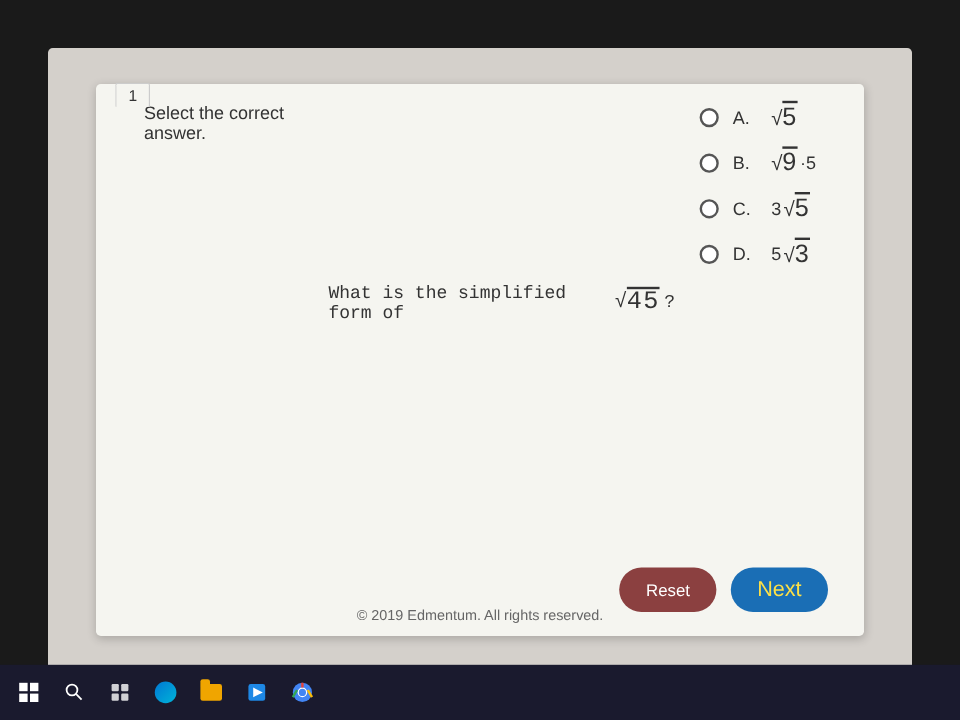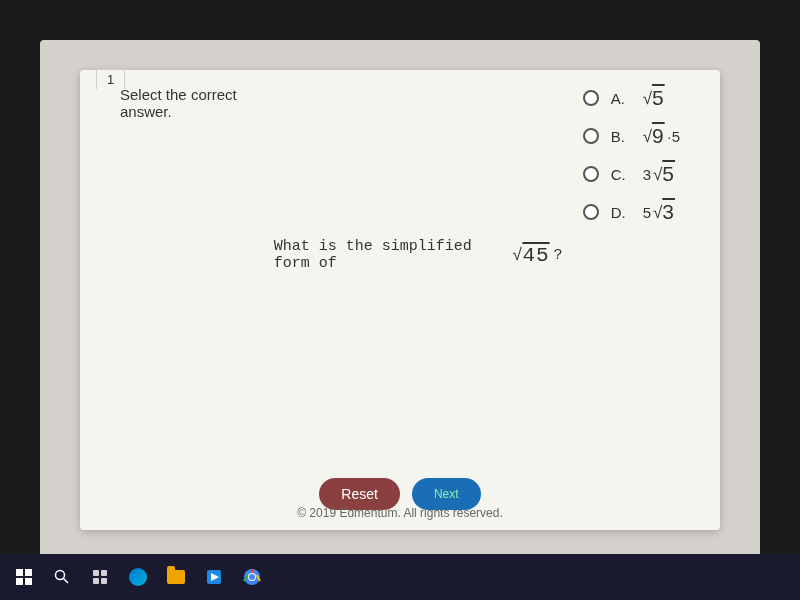--- a/index.html
+++ b/index.html
@@ -132,44 +132,44 @@
     }
 
     .option-value {
       display: inline-flex;
       align-items: center;
       gap: 2px;
     }
 
     .card-footer {
       display: flex;
-      justify-content: center;
+      justify-content: flex-end;
       padding: 10px 30px 20px 30px;
       gap: 12px;
       margin-top: auto;
     }
 
     .btn-reset {
       background: #8b4040;
       color: white;
       border: none;
       border-radius: 20px;
       padding: 8px 22px;
       font-size: 14px;
       cursor: pointer;
       font-weight: 500;
     }
 
     .btn-next {
       background: #1a6eb5;
-      color: #86efac;
+      color: #fde047;
       border: none;
       border-radius: 20px;
       padding: 8px 22px;
-      font-size: 12px;
+      font-size: 18px;
       cursor: pointer;
       font-weight: 500;
     }
 
     .copyright {
       position: absolute;
       bottom: 10px;
       left: 50%;
       transform: translateX(-50%);
       font-size: 12px;

